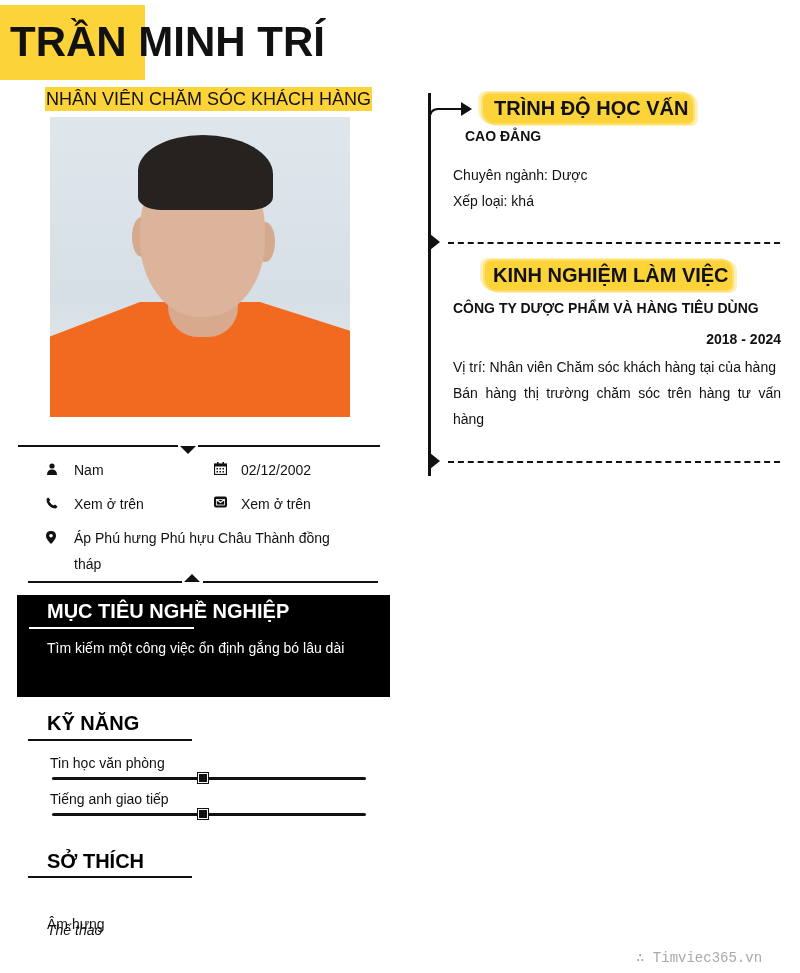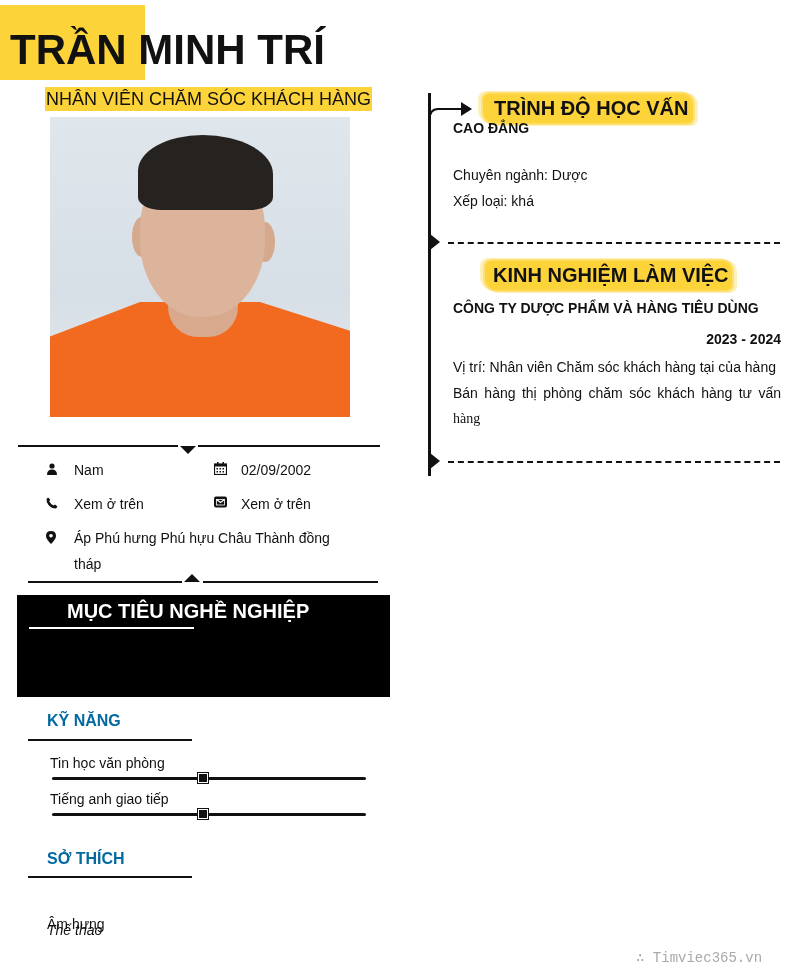--- a/index.html
+++ b/index.html
@@ -1,20 +1,20 @@
 <!DOCTYPE html>
 <html><head>
 <meta charset="utf-8">
 <style>
   * { box-sizing: border-box; margin: 0; padding: 0; }
   html, body { width: 800px; height: 973px; background: #ffffff; overflow: hidden; }
   body { position: relative; font-family: "Liberation Sans", "DejaVu Sans", sans-serif; color: #111; }
 
   .name-bg { position: absolute; left: 0; top: 5px; width: 145px; height: 75px; background: #fdd33a; }
-  .name { position: absolute; left: 10px; top: 26px; font-size: 42px; font-weight: bold; letter-spacing: 0px; color: #111; }
+  .name { position: absolute; left: 10px; top: 18px; font-size: 42px; font-weight: bold; letter-spacing: 0px; color: #111; }
 
   .job-title { position: absolute; left: 45px; top: 87px; height: 24px; padding: 0 1px; background: #fdd33a; font-size: 18px; line-height: 24px; color: #111; }
 
   .photo { position: absolute; left: 50px; top: 117px; width: 300px; height: 300px; overflow: hidden;
     background: linear-gradient(180deg, #dfe6ec 0%, #d7dfe6 60%, #e6ecef 100%); }
   .photo .shirt { position: absolute; left: 0; bottom: 0; width: 300px; height: 115px; background: #f26a1f;
     clip-path: polygon(0 30%, 30% 0, 70% 0, 100% 25%, 100% 100%, 0 100%); }
   .photo .neck { position: absolute; left: 118px; top: 165px; width: 70px; height: 55px; background: #d8a98d; border-radius: 0 0 30px 30px; }
   .photo .face { position: absolute; left: 90px; top: 40px; width: 125px; height: 160px; background: #dcb39b; border-radius: 45% 45% 48% 48%; }
   .photo .hair { position: absolute; left: 88px; top: 18px; width: 135px; height: 75px; background: #26221f; border-radius: 55% 60% 20% 20%; }
@@ -22,25 +22,25 @@
   .photo .ear-r { position: absolute; left: 205px; top: 105px; width: 20px; height: 40px; background: #d4a98e; border-radius: 50%; }
 
   .divider { position: absolute; height: 2px; background: #111; }
   .tri-down { position: absolute; width: 0; height: 0; border-left: 8px solid transparent; border-right: 8px solid transparent; border-top: 8px solid #111; }
   .tri-up { position: absolute; width: 0; height: 0; border-left: 8px solid transparent; border-right: 8px solid transparent; border-bottom: 8px solid #111; }
 
   .info-item { position: absolute; font-size: 14px; color: #111; line-height: 26px; }
   .info-icon { position: absolute; width: 14px; height: 14px; display: flex; align-items: center; justify-content: center; }
 
   .goal-box { position: absolute; left: 17px; top: 595px; width: 373px; height: 102px; background: #000; color: #fff; }
-  .goal-title { position: absolute; left: 30px; top: 5px; font-size: 20px; font-weight: bold; color: #fff; margin-left: 20px; }
+  .goal-title { position: absolute; left: 30px; top: 5px; font-size: 20px; font-weight: bold; color: #fff; }
   .goal-underline { position: absolute; left: 12px; top: 32px; width: 165px; height: 2px; background: #fff; }
   .goal-line { position: absolute; left: 30px; font-size: 14px; color: #fff; line-height: 26px; }
 
-  .sec-title { position: absolute; left: 47px; font-size: 16px; font-weight: bold; color: #0369a1; }
+  .sec-title { position: absolute; left: 47px; font-size: 20px; font-weight: bold; color: #000000; }
   .sec-underline { position: absolute; left: 28px; width: 164px; height: 2px; background: #111; }
 
   .skill-label { position: absolute; left: 50px; font-size: 14px; color: #111; }
   .skill-bar { position: absolute; left: 52px; width: 314px; height: 3px; background: #111; border-radius: 2px; }
   .skill-knob { position: absolute; width: 10px; height: 10px; background: #111; border: 1.5px solid #fff; outline: 1px solid #111; }
 
   .hobby { position: absolute; left: 47px; font-size: 14px; color: #111; }
 
   .timeline { position: absolute; left: 428px; top: 93px; width: 3px; height: 383px; background: #111; }
   .tl-tri { position: absolute; width: 0; height: 0; border-top: 8px solid transparent; border-bottom: 8px solid transparent; border-left: 10px solid #111; }
@@ -91,21 +91,21 @@
       <g fill="#111">
         <rect x="2.5" y="6" width="1.5" height="1.5"></rect>
         <rect x="5.5" y="6" width="1.5" height="1.5"></rect>
         <rect x="8.5" y="6" width="1.5" height="1.5"></rect>
         <rect x="2.5" y="9" width="1.5" height="1.5"></rect>
         <rect x="5.5" y="9" width="1.5" height="1.5"></rect>
         <rect x="8.5" y="9" width="1.5" height="1.5"></rect>
       </g>
     </svg>
 </span>
-<div class="info-item" style="left:241px; top:457px;">02/09/2002</div>
+<div class="info-item" style="left:241px; top:457px;">02/12/2002</div>
 
 <span class="info-icon" style="left:45px; top:496px;">
   <svg width="12" height="12" viewBox="0 0 12 12">
       <path d="M2.2 0.5 L4.3 2.8 L3.2 4.3 Q4.6 7 7.5 8.6 L9 7.5 L11.5 9.6 L10 11.5 Q5.5 11.5 2.5 8 Q0 5 0.6 1.8 Z" fill="#111"></path>
     </svg>
 </span>
 <div class="info-item" style="left:74px; top:491px;">Xem ở trên</div>
 
 <span class="info-icon" style="left:213px; top:495px;">
   <svg width="13" height="12" viewBox="0 0 13 12">
@@ -125,20 +125,21 @@
 <div class="info-item" style="left:74px; top:525px;">Áp Phú hưng Phú hựu Châu Thành đồng</div>
 <div class="info-item" style="left:74px; top:551px;">tháp</div>
 
 <div class="divider" style="left:28px; top:581px; width:154px;"></div>
 <div class="divider" style="left:203px; top:581px; width:175px;"></div>
 <div class="tri-up" style="left:184px; top:574px;"></div>
 
 <div class="goal-box">
   <div class="goal-title">MỤC TIÊU NGHỀ NGHIỆP</div>
   <div class="goal-underline"></div>
+  <div class="goal-line" style="top:40px;">Tìm kiếm một công việc ổn định gắng bó lâu dài</div>
 </div>
 
 <div class="sec-title" style="top:712px;">KỸ NĂNG</div>
 <div class="sec-underline" style="top:739px;"></div>
 
 <div class="skill-label" style="top:755px;">Tin học văn phòng</div>
 <div class="skill-bar" style="top:777px;"></div>
 <div class="skill-knob" style="left:198px; top:773px;"></div>
 
 <div class="skill-label" style="top:791px;">Tiếng anh giao tiếp</div>
@@ -155,25 +156,25 @@
   <path d="M1.5 20 Q1.5 9 10 9 L34 9" fill="none" stroke="#111" stroke-width="2"></path>
   <path d="M33 2 L44 9 L33 16 Z" fill="#111"></path>
 </svg>
 <div class="tl-tri" style="left:430px; top:234px;"></div>
 <div class="dash" style="left:448px; top:242px; width:332px;"></div>
 <div class="tl-tri" style="left:430px; top:453px;"></div>
 <div class="dash" style="left:448px; top:461px; width:332px;"></div>
 
 <div class="brush" style="left:483px; top:94px; width:210px; height:29px;"></div>
 <div class="r-title" style="left:494px; top:97px;">TRÌNH ĐỘ HỌC VẤN</div>
-<div class="r-bold" style="top:120px;">CAO ĐẲNG</div>
+<div class="r-bold" style="top:128px;margin-left:12px;">CAO ĐẲNG</div>
 <div class="r-text" style="top:167px;text-align:center;">Chuyên ngành: Dược</div>
 <div class="r-text" style="top:193px;">Xếp loại: khá</div>
 
 <div class="brush" style="left:485px; top:261px; width:247px; height:29px;"></div>
 <div class="r-title" style="left:493px; top:264px;">KINH NGHIỆM LÀM VIỆC</div>
 <div class="r-bold" style="top:300px;">CÔNG TY DƯỢC PHẨM VÀ HÀNG TIÊU DÙNG</div>
-<div class="r-bold" style="left:auto; right:19px; top:331px;">2023 - 2024</div>
+<div class="r-bold" style="left:auto; right:19px; top:331px;">2018 - 2024</div>
 <div class="r-text" style="top:359px;">Vị trí: Nhân viên Chăm sóc khách hàng tại của hàng</div>
-<div class="r-text" style="top:385px; width:328px; text-align:justify; text-align-last:justify;">Bán hàng thị phòng chăm sóc khách hàng tư vấn</div>
-<div class="r-text" style="top:411px;font-family:Liberation Serif, serif;">hàng</div>
+<div class="r-text" style="top:385px; width:328px; text-align:justify; text-align-last:justify;">Bán hàng thị trường chăm sóc trên hàng tư vấn</div>
+<div class="r-text" style="top:411px;">hàng</div>
 
 <div class="watermark">∴ Timviec365.vn</div>
 
 </body></html>

